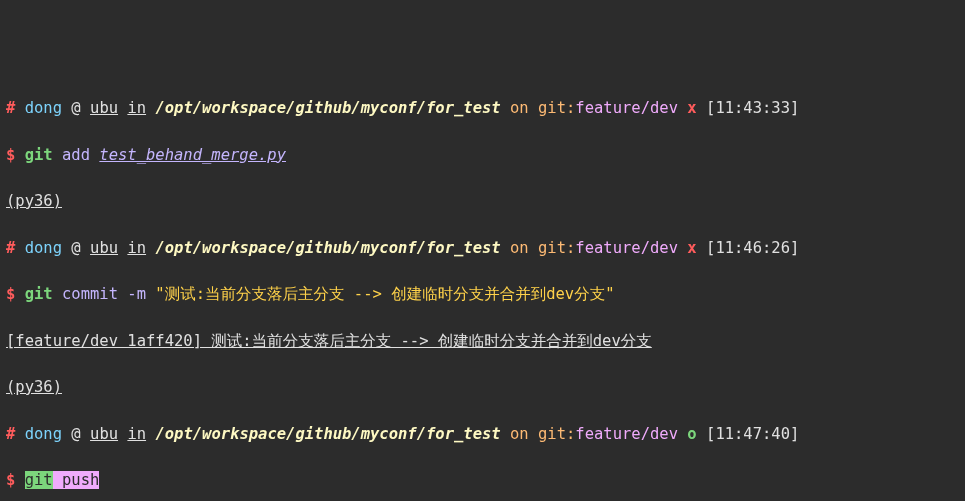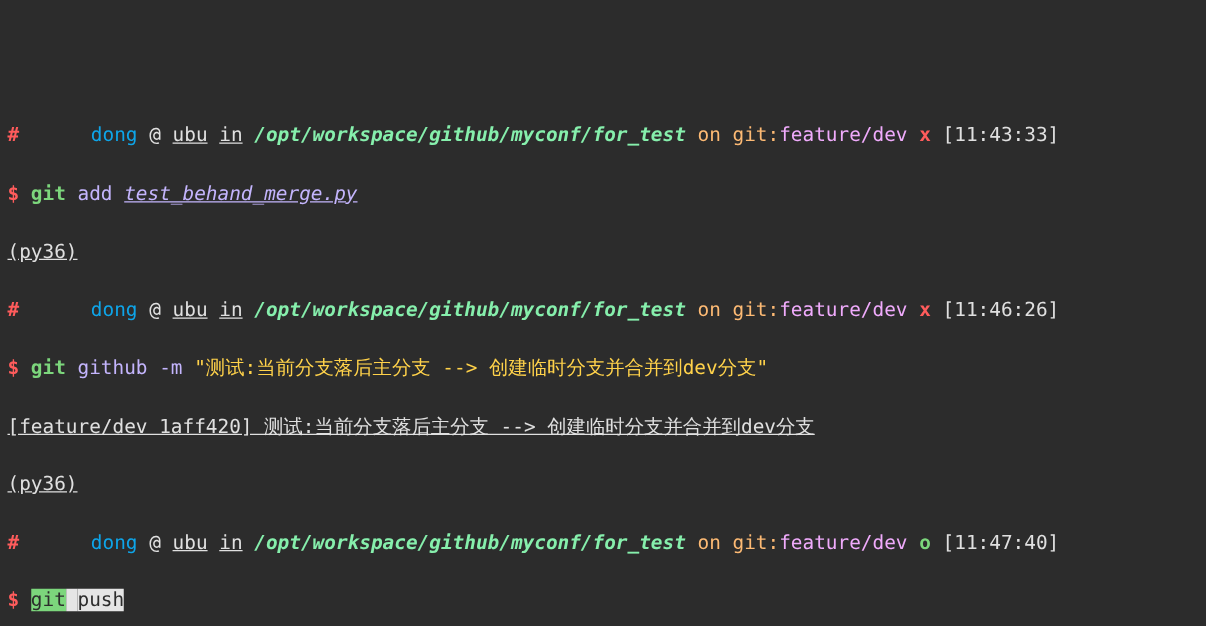--- a/index.html
+++ b/index.html
@@ -12,48 +12,48 @@
     color: #e0e0e0;
     width: 965px;
     height: 501px;
     box-sizing: border-box;
     overflow: hidden;
     white-space: pre;
   }
   .line { display: block; }
   .hash  { color: #ff5c5c; font-weight: bold; }
   .doll  { color: #ff5c5c; font-weight: bold; }
-  .user  { color: #0ea5e9; margin-left: 48px; }
+  .user  { color: #7dd3fc; }
   .at    { color: #e0e0e0; }
   .host  { color: #e0e0e0; text-decoration: underline; }
   .in    { color: #e0e0e0; text-decoration: underline; }
-  .path  { color: #86efac; font-weight: bold; font-style: italic; }
+  .path  { color: #fef9c3; font-weight: bold; font-style: italic; }
   .on    { color: #fdba74; }
   .branch{ color: #f0abfc; }
   .stat  { color: #ff5c5c; font-weight: bold; }
   .stato { color: #7cd67c; font-weight: bold; }
   .time  { color: #e0e0e0; text-align: right; }
   .cmd   { color: #7cd67c; font-weight: bold; }
   .arg   { color: #c4b5fd; }
   .ul    { text-decoration: underline; font-style: italic; }
   .str   { color: #ffd24a; }
   .out   { color: #e0e0e0; text-decoration: underline; }
-  .hl    { background: #e5e5e5; color: #2c2c2c; }
+  .hl    { background: #f0abfc; color: #2c2c2c; }
   .hlg   { background: #7cd67c; color: #2c2c2c; }
 </style>
 </head>
 <body>
 
 
 
 <span class="line"><span class="hash">#</span> <span class="user">dong</span> <span class="at">@</span> <span class="host">ubu</span> <span class="in">in</span> <span class="path">/opt/workspace/github/myconf/for_test</span> <span class="on">on git:</span><span class="branch">feature/dev</span> <span class="stat">x</span> <span class="time">[11:43:33]</span></span>
 <span class="line"><span class="doll">$</span> <span class="cmd">git</span><span class="arg"> add </span><span class="arg ul">test_behand_merge.py</span></span>
 <span class="line out">(py36)</span>
 <span class="line"><span class="hash">#</span> <span class="user">dong</span> <span class="at">@</span> <span class="host">ubu</span> <span class="in">in</span> <span class="path">/opt/workspace/github/myconf/for_test</span> <span class="on">on git:</span><span class="branch">feature/dev</span> <span class="stat">x</span> <span class="time">[11:46:26]</span></span>
-<span class="line"><span class="doll">$</span> <span class="cmd">git</span><span class="arg"> github -m </span><span class="str">"测试:当前分支落后主分支 --&gt; 创建临时分支并合并到dev分支"</span></span>
+<span class="line"><span class="doll">$</span> <span class="cmd">git</span><span class="arg"> commit -m </span><span class="str">"测试:当前分支落后主分支 --&gt; 创建临时分支并合并到dev分支"</span></span>
 <span class="line out">[feature/dev 1aff420] 测试:当前分支落后主分支 --&gt; 创建临时分支并合并到dev分支</span>
 <span class="line out">(py36)</span>
 <span class="line"><span class="hash">#</span> <span class="user">dong</span> <span class="at">@</span> <span class="host">ubu</span> <span class="in">in</span> <span class="path">/opt/workspace/github/myconf/for_test</span> <span class="on">on git:</span><span class="branch">feature/dev</span> <span class="stato">o</span> <span class="time">[11:47:40]</span></span>
 <span class="line"><span class="doll">$</span> <span class="hlg">git</span><span class="hl"> </span><span class="hl">push</span></span>
 
 
 
 
 
 

